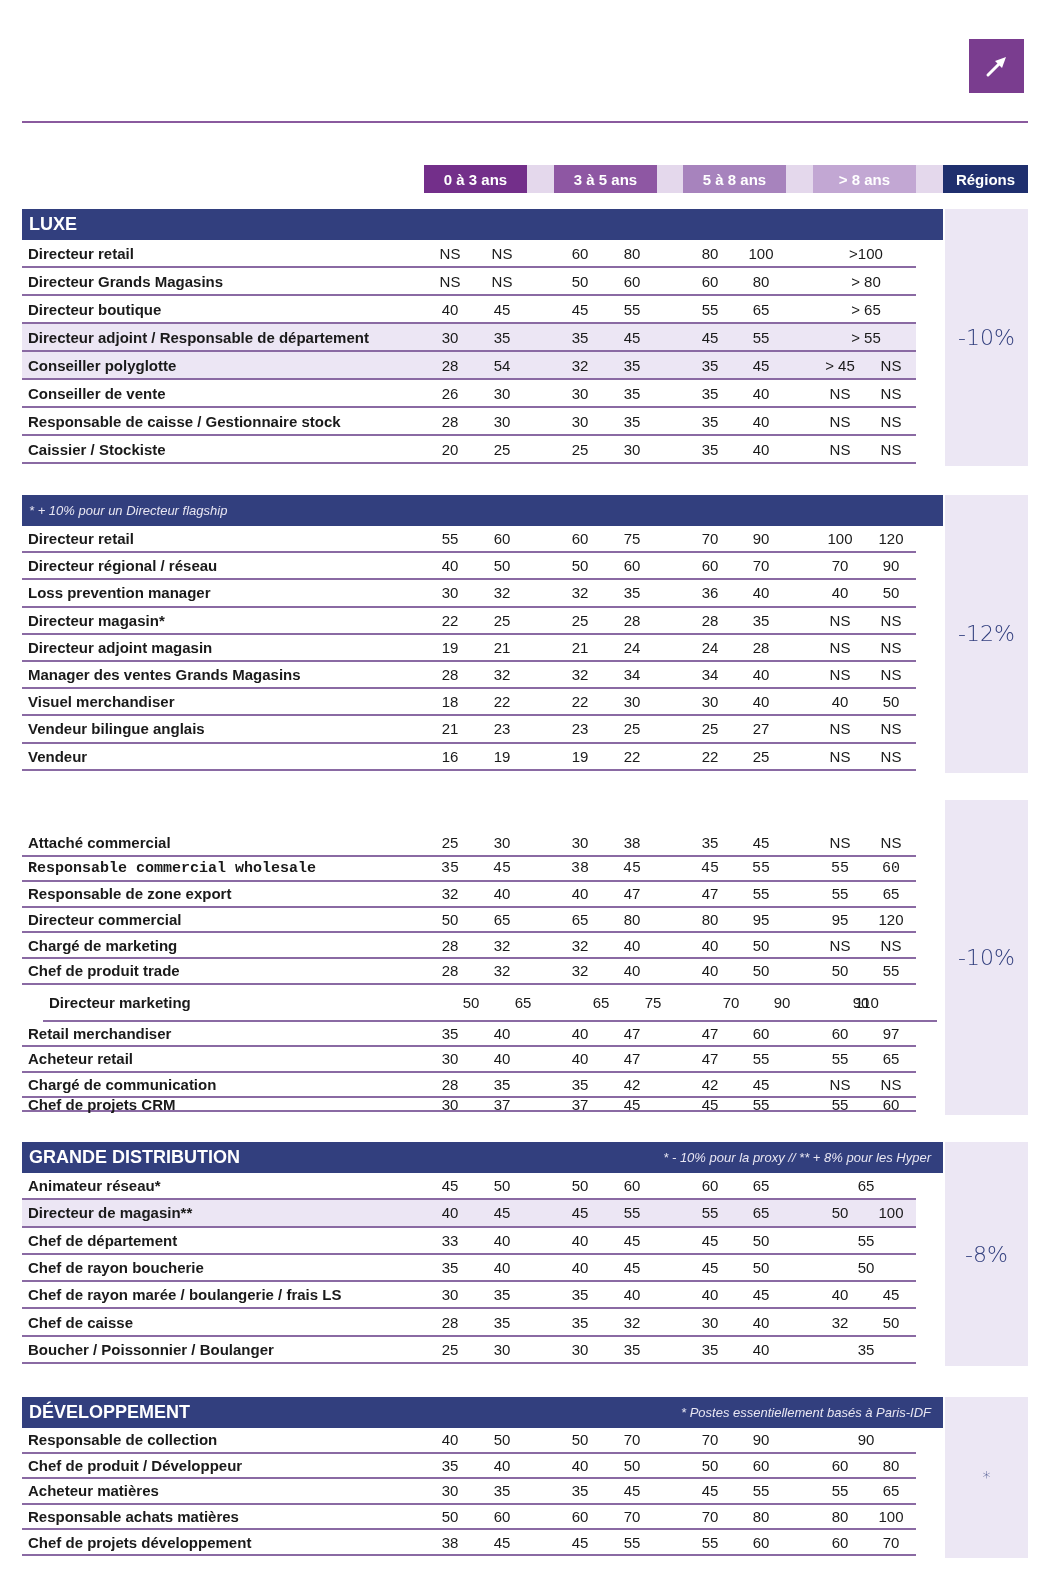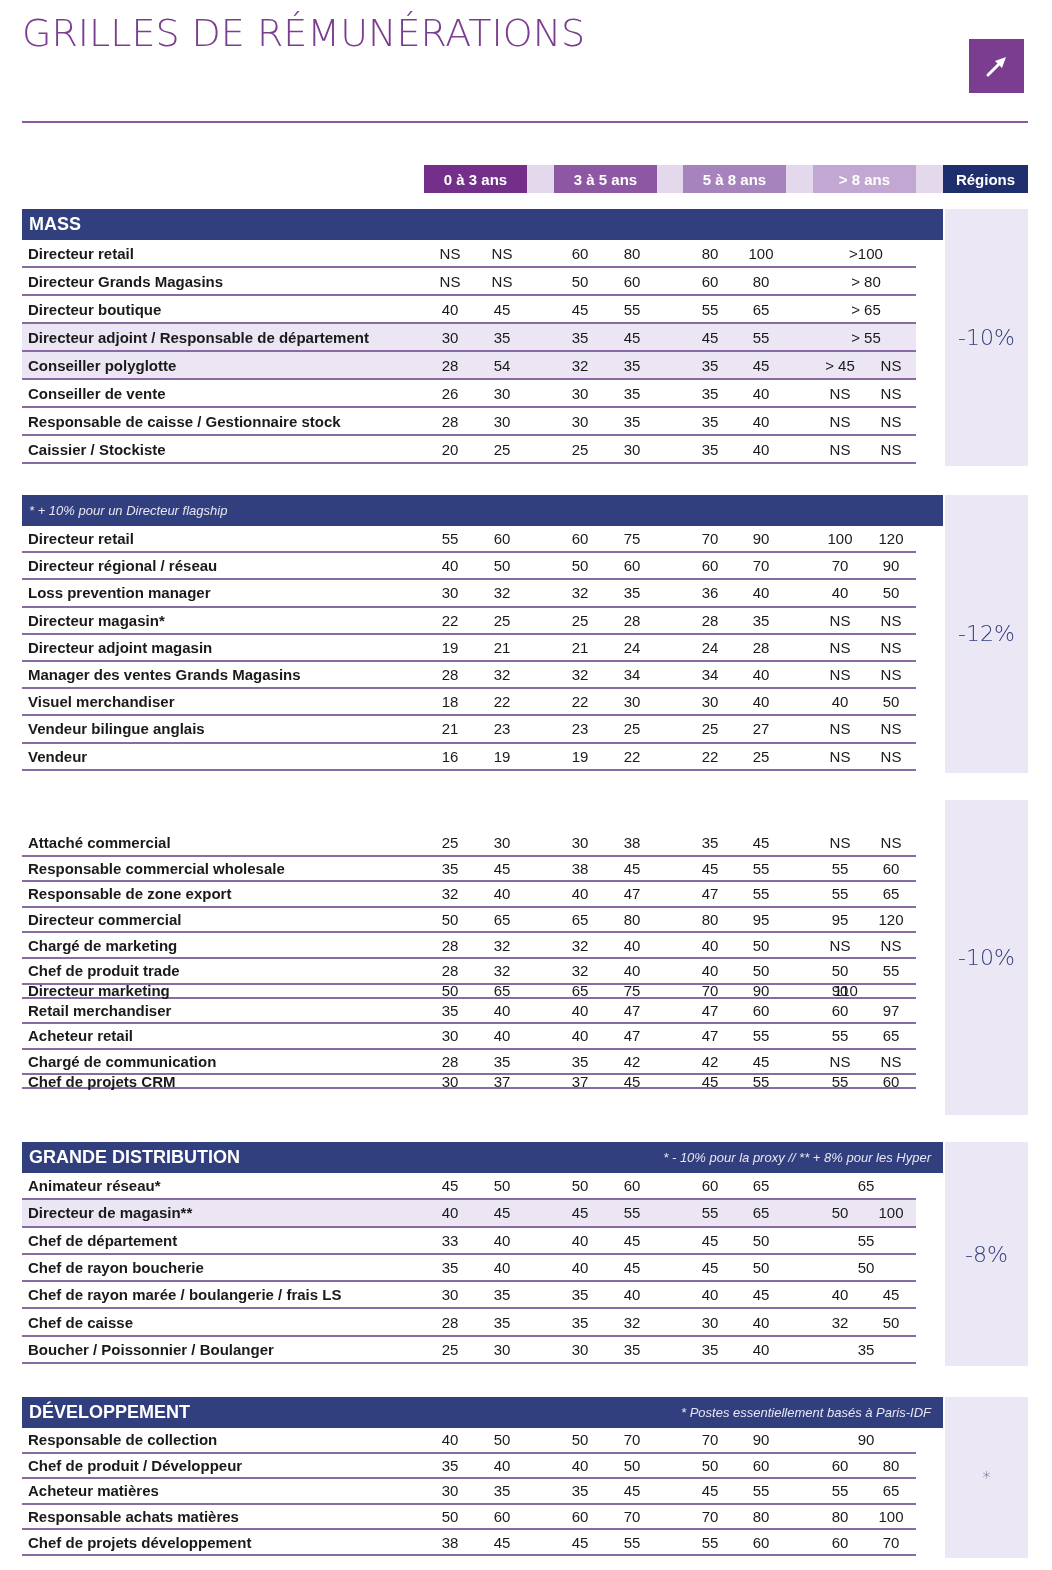--- a/index.html
+++ b/index.html
@@ -39,21 +39,20 @@
   }
   .row.hl { background: #ece6f4; }
   .row .job { position: absolute; left: 6px; font-weight: bold; font-size: 15px; white-space: nowrap; }
   .row .v { position: absolute; width: 40px; text-align: center; font-size: 15px; transform: translateX(-20px); }
   .row .span { position: absolute; width: 100px; text-align: center; font-size: 15px; transform: translateX(-50px); }
 </style>
 </head>
 <body>
 
 <div class="title">
-  <div class="l2">GRILLES DE RÉMUNÉRATIONS</div>
 </div>
 
 <div class="icon-box">
   <svg width="30" height="30" viewBox="0 0 30 30">
     <line x1="6" y1="24" x2="17" y2="13" stroke="#fff" stroke-width="3" stroke-linecap="round"></line>
     <polygon points="24,6 13,10 20,17" fill="#fff"></polygon>
   </svg>
 </div>
 
 <div class="rule"></div>
@@ -62,21 +61,21 @@
   <div class="lbl" style="left:0; background:#732f8a;">0 à 3 ans</div>
   <div class="lbl" style="left:130px; background:#8e57a3;">3 à 5 ans</div>
   <div class="lbl" style="left:259px; background:#a783bd;">5 à 8 ans</div>
   <div class="lbl" style="left:389px; background:#c2a7d3;">&gt; 8 ans</div>
   <div class="lbl" style="left:519px; width:85px; background:#1f2f6e;">Régions</div>
 </div>
 
 <div id="sections-root">
     <div class="section" style="top: 209px; height: 255px;">
       <div class="sec-head">
-        <span class="name">MASS</span>
+        <span class="name">LUXE</span>
         <span class="note"></span>
       </div>
       <div class="region" style="top: 0px; height: 257px;">-10%</div>
       <div class="rows" style="top: 31px;">
         <div class="row" style="height: 28px;">
           <span class="job">Directeur retail</span>
           <span class="v" style="left: 428px;">NS</span>
           <span class="v" style="left: 480px;">NS</span>
           <span class="v" style="left: 558px;">60</span>
           <span class="v" style="left: 610px;">80</span>
@@ -274,21 +273,21 @@
           <span class="job">Attaché commercial</span>
           <span class="v" style="left: 428px;">25</span>
           <span class="v" style="left: 480px;">30</span>
           <span class="v" style="left: 558px;">30</span>
           <span class="v" style="left: 610px;">38</span>
           <span class="v" style="left: 688px;">35</span>
           <span class="v" style="left: 739px;">45</span>
           <span class="v" style="left: 818px;">NS</span>
           <span class="v" style="left: 869px;">NS</span>
         </div>
-        <div class="row" style="height: 25.6px;">
+        <div class="row" style="height: 25.6px; font-family: Liberation Mono, monospace;">
           <span class="job">Responsable commercial wholesale</span>
           <span class="v" style="left: 428px;">35</span>
           <span class="v" style="left: 480px;">45</span>
           <span class="v" style="left: 558px;">38</span>
           <span class="v" style="left: 610px;">45</span>
           <span class="v" style="left: 688px;">45</span>
           <span class="v" style="left: 739px;">55</span>
           <span class="v" style="left: 818px;">55</span>
           <span class="v" style="left: 869px;">60</span>
         </div>
@@ -329,21 +328,21 @@
           <span class="job">Chef de produit trade</span>
           <span class="v" style="left: 428px;">28</span>
           <span class="v" style="left: 480px;">32</span>
           <span class="v" style="left: 558px;">32</span>
           <span class="v" style="left: 610px;">40</span>
           <span class="v" style="left: 688px;">40</span>
           <span class="v" style="left: 739px;">50</span>
           <span class="v" style="left: 818px;">50</span>
           <span class="v" style="left: 869px;">55</span>
         </div>
-        <div class="row" style="height: 14px;">
+        <div class="row" style="height: 37px; margin-left: 21px;">
           <span class="job">Directeur marketing</span>
           <span class="v" style="left: 428px;">50</span>
           <span class="v" style="left: 480px;">65</span>
           <span class="v" style="left: 558px;">65</span>
           <span class="v" style="left: 610px;">75</span>
           <span class="v" style="left: 688px;">70</span>
           <span class="v" style="left: 739px;">90</span>
           <span class="v" style="left: 818px;">90</span>
           <span class="v" style="left: 824px;">110</span>
         </div>

